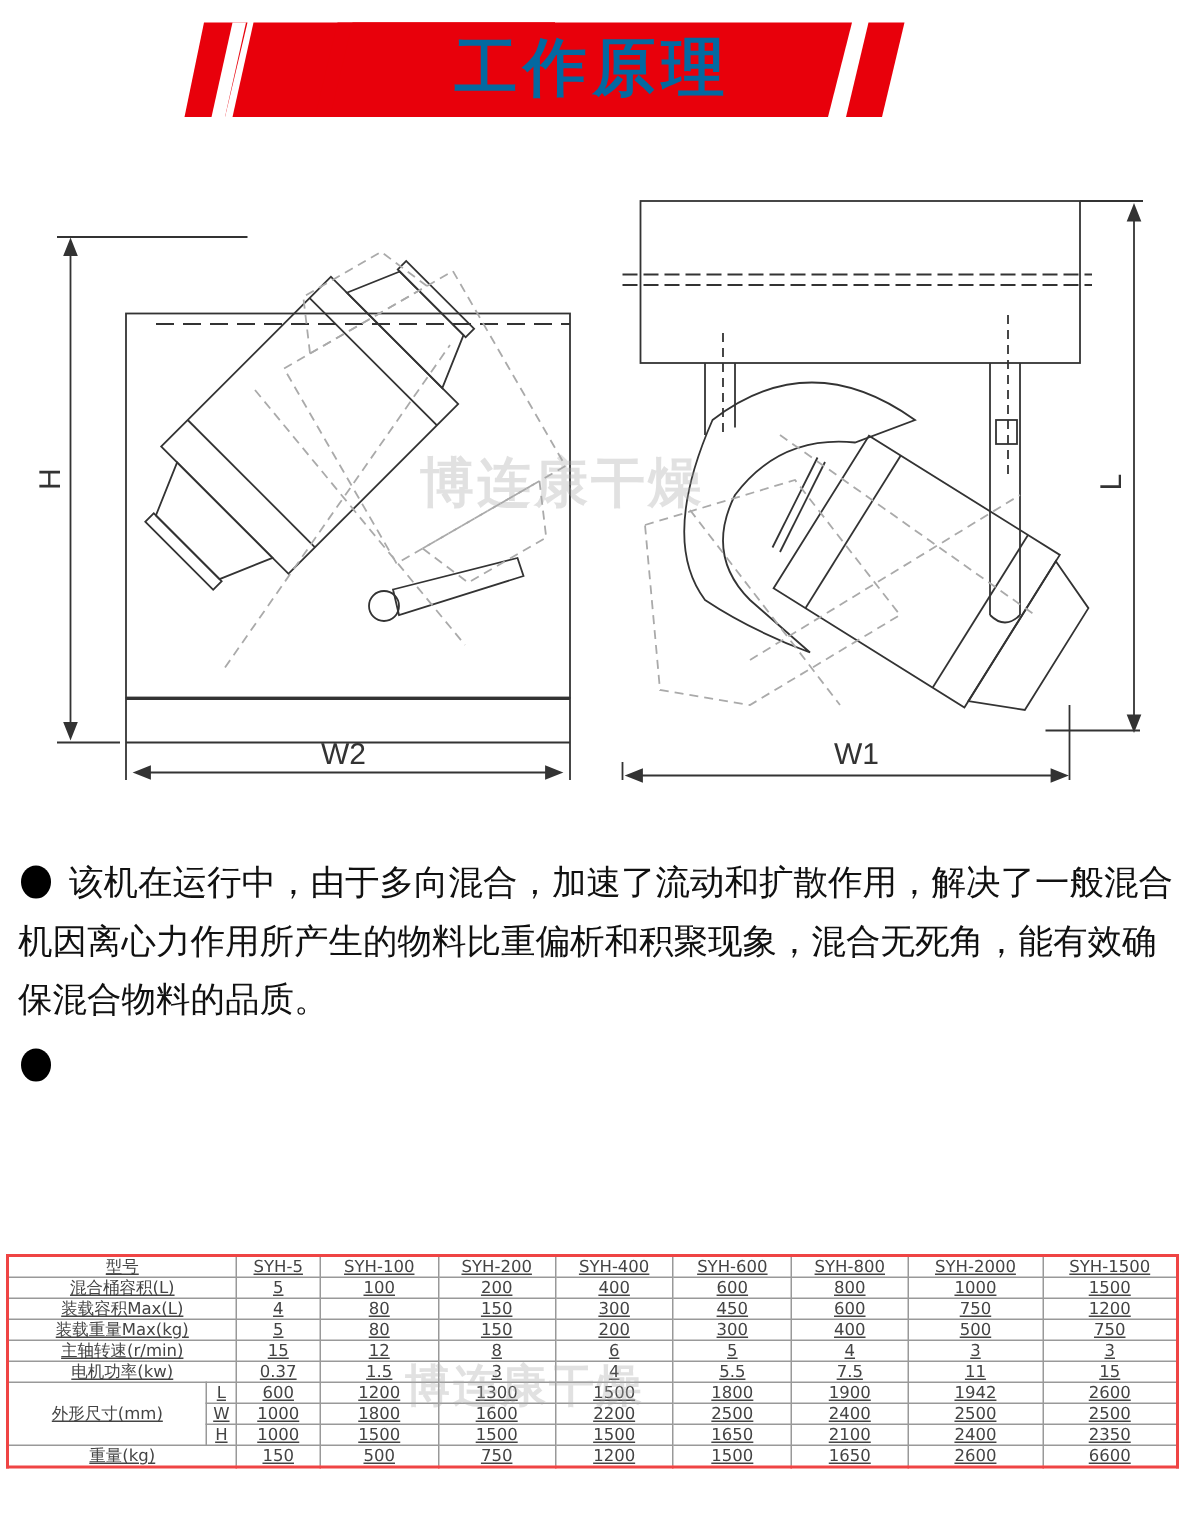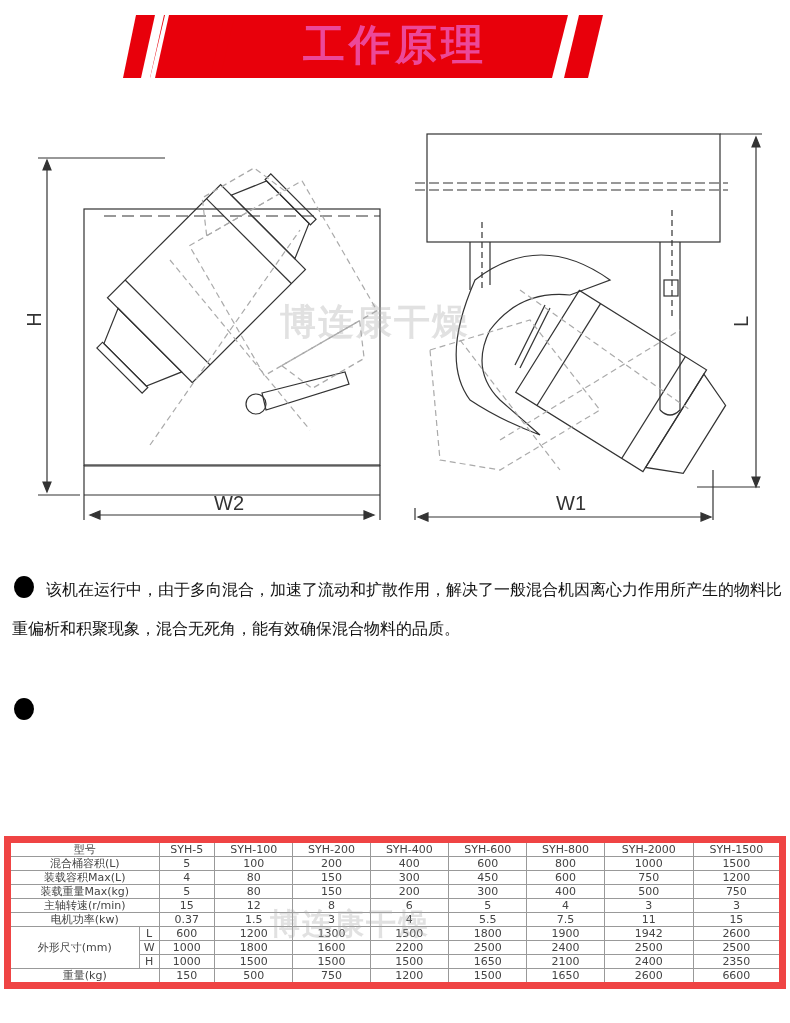--- a/index.html
+++ b/index.html
@@ -2,34 +2,34 @@
 <html><head>
 <meta charset="utf-8">
 <style>
   html, body { margin:0; padding:0; background:#ffffff; }
   body { width:790px; height:1023px; position:relative; overflow:hidden;
          font-family:"DejaVu Sans", sans-serif; color:#111; }
   .banner { position:absolute; left:0; top:0; width:790px; height:100px; }
   .banner svg { position:absolute; left:0; top:0; }
   .banner-title { position:absolute; left:0; width:790px; top:17px; text-align:center;
          font-family:"DejaVu Sans", sans-serif; font-weight:bold; font-size:42px;
-         color:#ec4899; letter-spacing:4px; line-height:56px; }
+         color:#0369a1; letter-spacing:4px; line-height:56px; }
   .diagrams { position:absolute; left:0; top:110px; width:790px; height:430px; }
   .diagrams svg { position:absolute; left:0; top:0; }
   .dim-label { position:absolute; font-family:"Liberation Sans", sans-serif; font-size:20px; color:#333; }
   .watermark { position:absolute; font-family:"DejaVu Sans", sans-serif; font-weight:bold;
          color:rgba(170,170,170,0.35); letter-spacing:2px; pointer-events:none;margin-top:16px; }
-  .para { position:absolute; left:12px; width:770px; font-size:16px; line-height:39px; color:#111;
+  .para { position:absolute; left:12px; width:770px; font-size:23px; line-height:39px; color:#111;
           font-family:"DejaVu Sans", sans-serif; }
   .bullet { display:inline-block; width:20px; height:22px; border-radius:50%; background:#000;
             vertical-align:-3px; margin-right:12px; margin-left:2px; }
   table.spec { position:absolute; left:4px; top:836px; width:782px; border-collapse:collapse;
           font-family:"DejaVu Sans", sans-serif; font-size:11px; color:#444; }
   table.spec td { border:1px solid #999; text-align:center; height:13px; line-height:13px; padding:0; }
-  table.spec { border:7px solid #ef4444; }
+  table.spec { border:2px solid #ef4444;text-decoration:underline; }
 </style>
 </head>
 <body>
 
 <div class="banner">
   <svg width="790" height="100">
     <polygon points="136,15 165,15 150,78 123,78" fill="#e8000b"></polygon>
     <polygon points="169,15 370,15 370,78 155,78" fill="#e8000b"></polygon>
     <polygon points="225,15 370,15 370,78 210,78" fill="#e8000b"></polygon>
     <polygon points="235,15 568,15 552,78 220,78" fill="#e8000b"></polygon>

